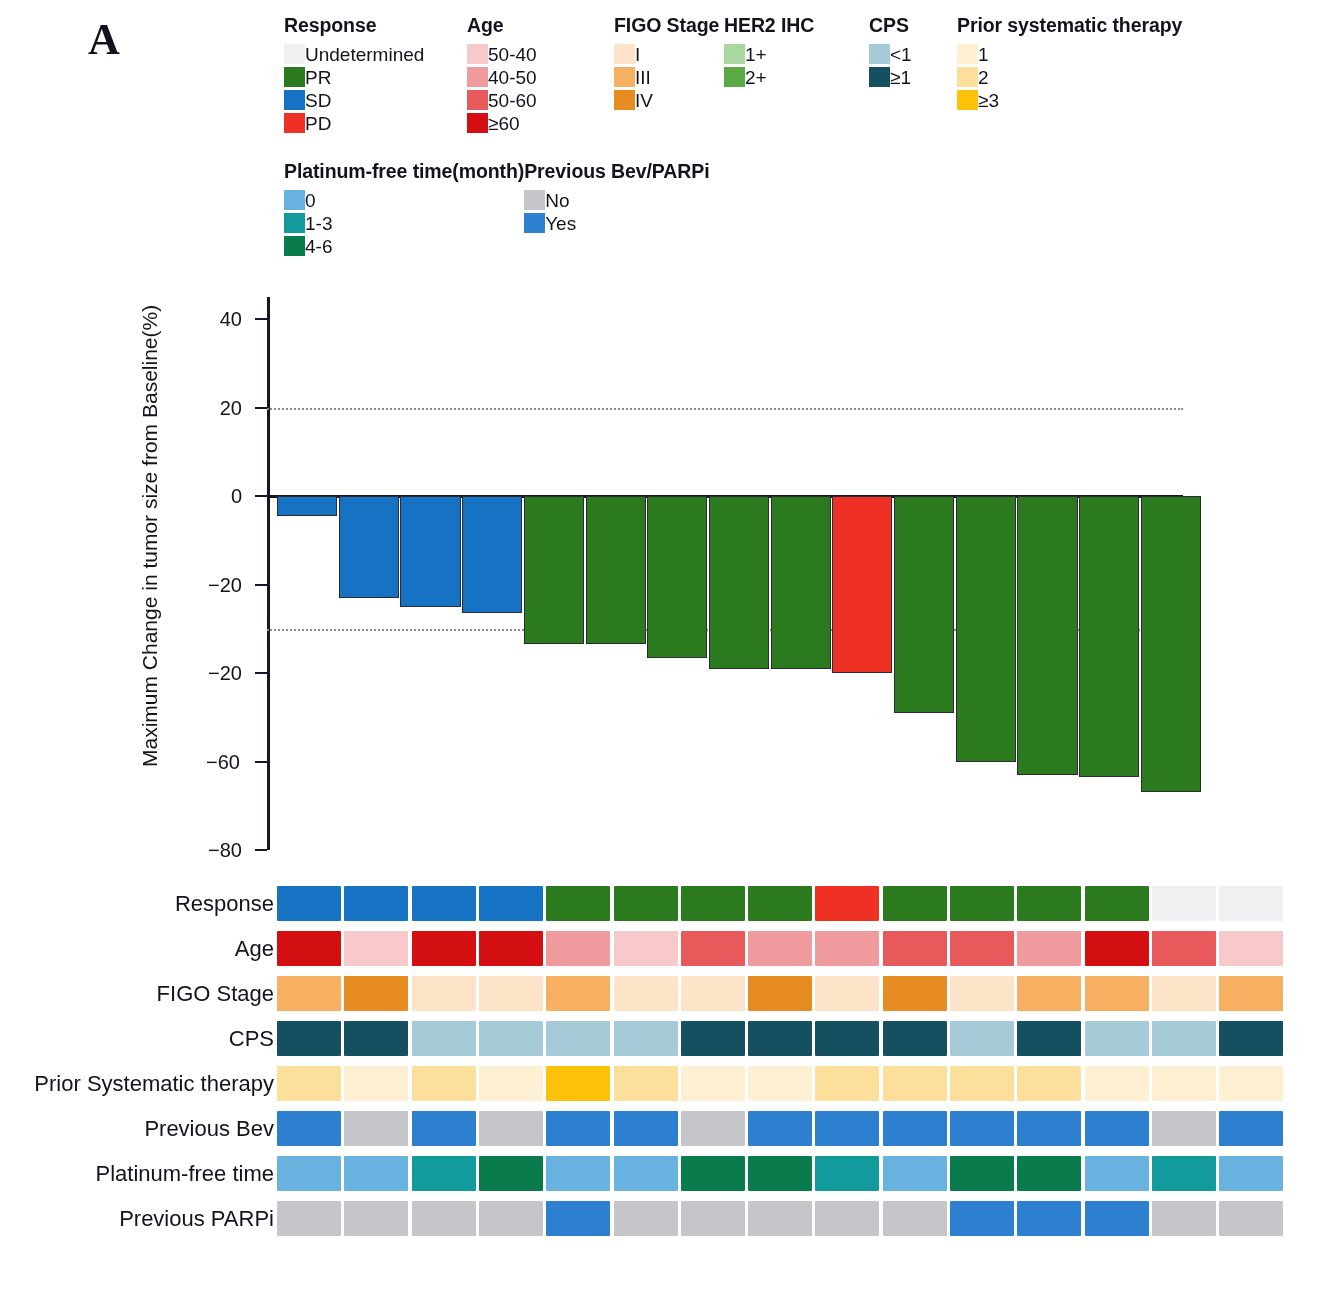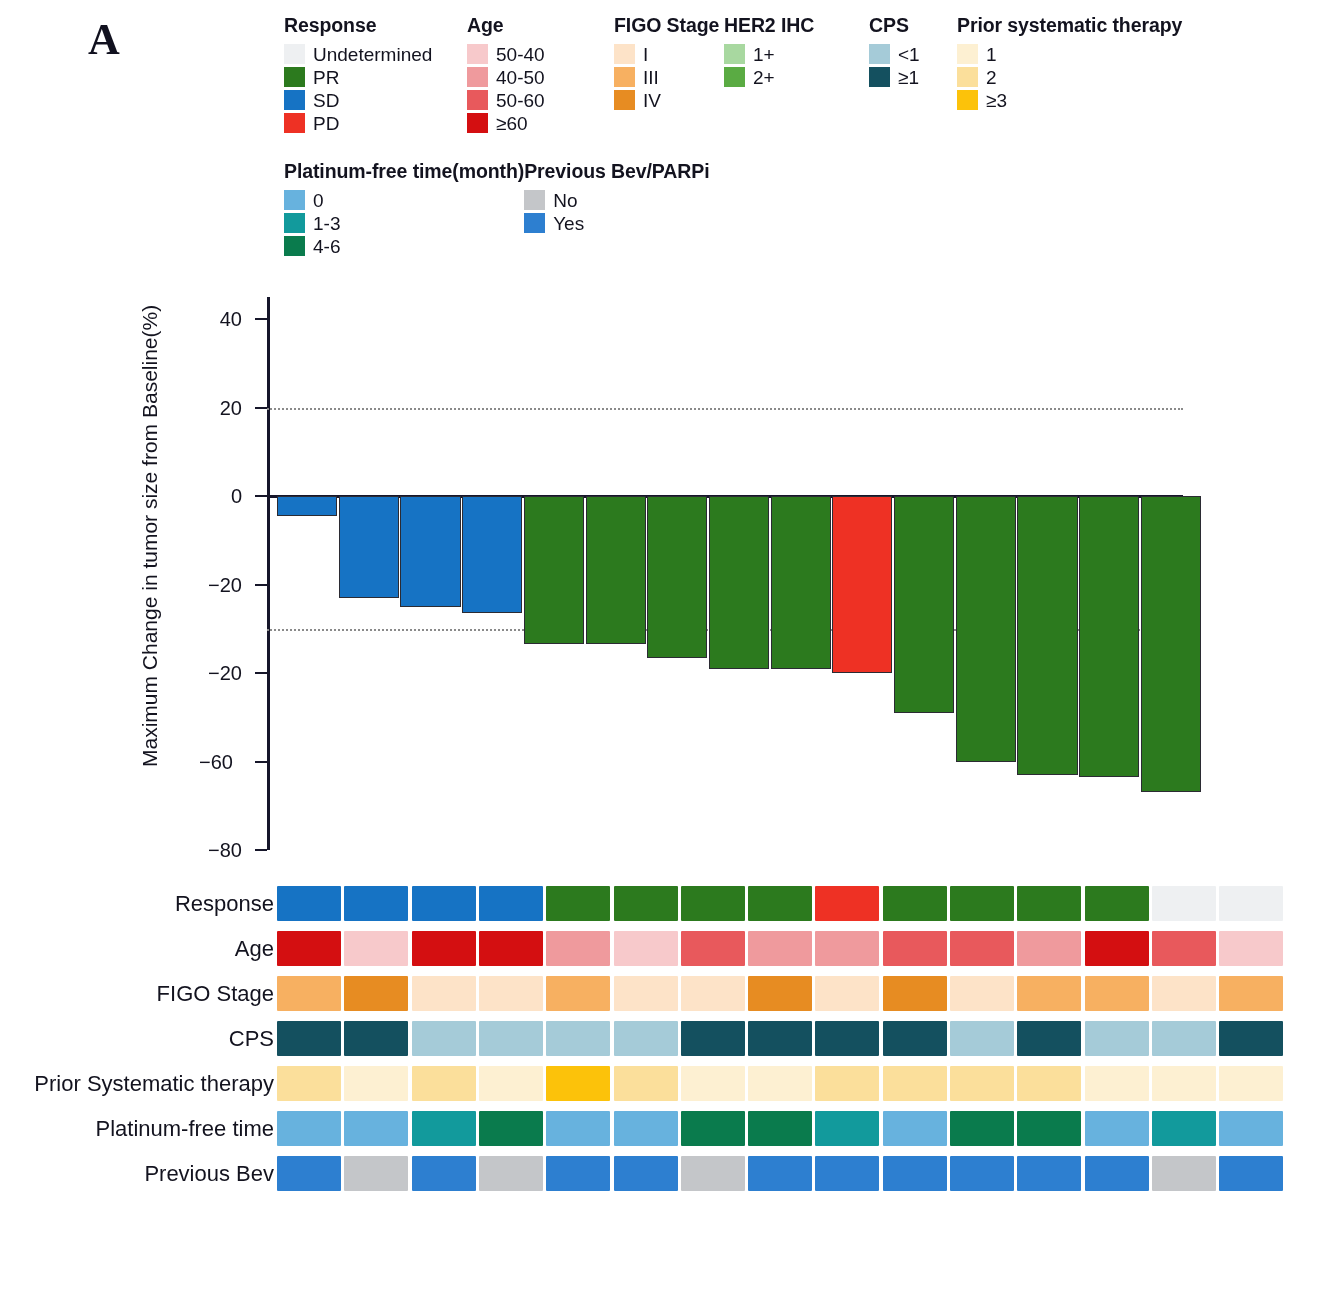--- a/index.html
+++ b/index.html
@@ -28,21 +28,21 @@
   #legend-bottom {
     position:absolute; left:284px; top:160px;
     display:flex; align-items:flex-start; gap:0px;
   }
   .legend-group { display:flex; flex-direction:column; }
   .legend-title {
     font-size:19.5px; font-weight:700; color:#13131f;
     margin-bottom:6px; white-space:nowrap; letter-spacing:-0.1px;
   }
   .legend-items { display:flex; flex-direction:column; gap:1px; }
-  .legend-item { display:flex; align-items:center; gap:8px; height:22px; }
+  .legend-item { display:flex; align-items:center; height:22px; }
   .legend-swatch {
     width:21px; height:20px; flex:0 0 21px;
     border:1px solid rgba(255,255,255,0.0);
   }
   .legend-label {
     font-size:19px; color:#13131f; white-space:nowrap; line-height:1;
   }
 
   
   .g-response { width:183px; }
@@ -264,21 +264,21 @@
       <div class="ytick-label" style="position: absolute; left: 198px; top: 44.12px;">40</div>
       <div class="ytick" style="top: 131.6px;"></div>
       <div class="ytick-label" style="position: absolute; left: 198px; top: 132.6px;">20</div>
       <div class="ytick" style="top: 220.08px;"></div>
       <div class="ytick-label" style="position: absolute; left: 198px; top: 221.08px;">0</div>
       <div class="ytick" style="top: 308.56px;"></div>
       <div class="ytick-label" style="position: absolute; left: 198px; top: 309.56px;">−20</div>
       <div class="ytick" style="top: 397.04px;"></div>
       <div class="ytick-label" style="position: absolute; left: 198px; top: 398.04px;">−20</div>
       <div class="ytick" style="top: 485.52px;"></div>
-      <div class="ytick-label" style="position: absolute; left: 189px; top: 486.52px; text-align: right;">−60</div>
+      <div class="ytick-label" style="position: absolute; left: 196px; top: 486.52px; text-align: right;">−60</div>
       <div class="ytick" style="top: 574px;"></div>
       <div class="ytick-label" style="position: absolute; left: 198px; top: 575px;">−80</div>
     </div>
   <div id="plot">
     <div id="zero-line" style="top: 198.08px;"></div>
   <div class="ref-line" style="top: 110.6px;"></div>
       <div class="ref-line" style="top: 331.8px;"></div>
       <div class="bar" style="left: 10px; width: 60.2px; top: 199.08px; height: 20.3504px; background: rgb(22, 115, 196);"></div>
       <div class="bar" style="left: 71.7px; width: 60.2px; top: 199.08px; height: 101.752px; background: rgb(22, 115, 196);"></div>
       <div class="bar" style="left: 133.4px; width: 60.2px; top: 199.08px; height: 110.6px; background: rgb(22, 115, 196);"></div>
@@ -392,52 +392,72 @@
         <div class="hm-cell" title="Prior Systematic therapy: 2" style="left: 538.4px; background: rgb(251, 223, 155);"></div>
         <div class="hm-cell" title="Prior Systematic therapy: 2" style="left: 605.7px; background: rgb(251, 223, 155);"></div>
         <div class="hm-cell" title="Prior Systematic therapy: 2" style="left: 673px; background: rgb(251, 223, 155);"></div>
         <div class="hm-cell" title="Prior Systematic therapy: 2" style="left: 740.3px; background: rgb(251, 223, 155);"></div>
         <div class="hm-cell" title="Prior Systematic therapy: 1" style="left: 807.6px; background: rgb(253, 240, 210);"></div>
         <div class="hm-cell" title="Prior Systematic therapy: 1" style="left: 874.9px; background: rgb(253, 240, 210);"></div>
         <div class="hm-cell" title="Prior Systematic therapy: 1" style="left: 942.2px; background: rgb(253, 240, 210);"></div>
       </div>
     </div>
     <div class="hm-row">
+      <div class="hm-label">Previous Bev</div>
+      <div class="hm-cells">
+        <div class="hm-cell" title="Previous Bev: Yes" style="left: 0px; background: rgb(45, 127, 208);"></div>
+        <div class="hm-cell" title="Previous Bev: No" style="left: 67.3px; background: rgb(196, 198, 201);"></div>
+        <div class="hm-cell" title="Previous Bev: Yes" style="left: 134.6px; background: rgb(45, 127, 208);"></div>
+        <div class="hm-cell" title="Previous Bev: No" style="left: 201.9px; background: rgb(196, 198, 201);"></div>
+        <div class="hm-cell" title="Previous Bev: Yes" style="left: 269.2px; background: rgb(45, 127, 208);"></div>
+        <div class="hm-cell" title="Previous Bev: Yes" style="left: 336.5px; background: rgb(45, 127, 208);"></div>
+        <div class="hm-cell" title="Previous Bev: No" style="left: 403.8px; background: rgb(196, 198, 201);"></div>
+        <div class="hm-cell" title="Previous Bev: Yes" style="left: 471.1px; background: rgb(45, 127, 208);"></div>
+        <div class="hm-cell" title="Previous Bev: Yes" style="left: 538.4px; background: rgb(45, 127, 208);"></div>
+        <div class="hm-cell" title="Previous Bev: Yes" style="left: 605.7px; background: rgb(45, 127, 208);"></div>
+        <div class="hm-cell" title="Previous Bev: Yes" style="left: 673px; background: rgb(45, 127, 208);"></div>
+        <div class="hm-cell" title="Previous Bev: Yes" style="left: 740.3px; background: rgb(45, 127, 208);"></div>
+        <div class="hm-cell" title="Previous Bev: Yes" style="left: 807.6px; background: rgb(45, 127, 208);"></div>
+        <div class="hm-cell" title="Previous Bev: No" style="left: 874.9px; background: rgb(196, 198, 201);"></div>
+        <div class="hm-cell" title="Previous Bev: Yes" style="left: 942.2px; background: rgb(45, 127, 208);"></div>
+      </div>
+    </div>
+    <div class="hm-row">
       <div class="hm-label">Platinum-free time</div>
       <div class="hm-cells">
         <div class="hm-cell" title="Platinum-free time: 0" style="left: 0px; background: rgb(103, 178, 222);"></div>
         <div class="hm-cell" title="Platinum-free time: 0" style="left: 67.3px; background: rgb(103, 178, 222);"></div>
         <div class="hm-cell" title="Platinum-free time: 1-3" style="left: 134.6px; background: rgb(18, 154, 156);"></div>
         <div class="hm-cell" title="Platinum-free time: 4-6" style="left: 201.9px; background: rgb(10, 123, 77);"></div>
         <div class="hm-cell" title="Platinum-free time: 0" style="left: 269.2px; background: rgb(103, 178, 222);"></div>
         <div class="hm-cell" title="Platinum-free time: 0" style="left: 336.5px; background: rgb(103, 178, 222);"></div>
         <div class="hm-cell" title="Platinum-free time: 4-6" style="left: 403.8px; background: rgb(10, 123, 77);"></div>
         <div class="hm-cell" title="Platinum-free time: 4-6" style="left: 471.1px; background: rgb(10, 123, 77);"></div>
         <div class="hm-cell" title="Platinum-free time: 1-3" style="left: 538.4px; background: rgb(18, 154, 156);"></div>
         <div class="hm-cell" title="Platinum-free time: 0" style="left: 605.7px; background: rgb(103, 178, 222);"></div>
         <div class="hm-cell" title="Platinum-free time: 4-6" style="left: 673px; background: rgb(10, 123, 77);"></div>
         <div class="hm-cell" title="Platinum-free time: 4-6" style="left: 740.3px; background: rgb(10, 123, 77);"></div>
         <div class="hm-cell" title="Platinum-free time: 0" style="left: 807.6px; background: rgb(103, 178, 222);"></div>
         <div class="hm-cell" title="Platinum-free time: 1-3" style="left: 874.9px; background: rgb(18, 154, 156);"></div>
         <div class="hm-cell" title="Platinum-free time: 0" style="left: 942.2px; background: rgb(103, 178, 222);"></div>
       </div>
     </div>
     <div class="hm-row">
-      <div class="hm-label">Previous Bev</div>
-      <div class="hm-cells">
-        <div class="hm-cell" title="Previous Bev: Yes" style="left: 0px; background: rgb(45, 127, 208);"></div>
-        <div class="hm-cell" title="Previous Bev: No" style="left: 67.3px; background: rgb(196, 198, 201);"></div>
-        <div class="hm-cell" title="Previous Bev: Yes" style="left: 134.6px; background: rgb(45, 127, 208);"></div>
-        <div class="hm-cell" title="Previous Bev: No" style="left: 201.9px; background: rgb(196, 198, 201);"></div>
-        <div class="hm-cell" title="Previous Bev: Yes" style="left: 269.2px; background: rgb(45, 127, 208);"></div>
-        <div class="hm-cell" title="Previous Bev: Yes" style="left: 336.5px; background: rgb(45, 127, 208);"></div>
-        <div class="hm-cell" title="Previous Bev: No" style="left: 403.8px; background: rgb(196, 198, 201);"></div>
-        <div class="hm-cell" title="Previous Bev: Yes" style="left: 471.1px; background: rgb(45, 127, 208);"></div>
-        <div class="hm-cell" title="Previous Bev: Yes" style="left: 538.4px; background: rgb(45, 127, 208);"></div>
-        <div class="hm-cell" title="Previous Bev: Yes" style="left: 605.7px; background: rgb(45, 127, 208);"></div>
-        <div class="hm-cell" title="Previous Bev: Yes" style="left: 673px; background: rgb(45, 127, 208);"></div>
-        <div class="hm-cell" title="Previous Bev: Yes" style="left: 740.3px; background: rgb(45, 127, 208);"></div>
-        <div class="hm-cell" title="Previous Bev: Yes" style="left: 807.6px; background: rgb(45, 127, 208);"></div>
-        <div class="hm-cell" title="Previous Bev: No" style="left: 874.9px; background: rgb(196, 198, 201);"></div>
-        <div class="hm-cell" title="Previous Bev: Yes" style="left: 942.2px; background: rgb(45, 127, 208);"></div>
+      <div class="hm-label">Previous PARPi</div>
+      <div class="hm-cells">
+        <div class="hm-cell" title="Previous PARPi: No" style="left: 0px; background: rgb(196, 198, 201);"></div>
+        <div class="hm-cell" title="Previous PARPi: No" style="left: 67.3px; background: rgb(196, 198, 201);"></div>
+        <div class="hm-cell" title="Previous PARPi: No" style="left: 134.6px; background: rgb(196, 198, 201);"></div>
+        <div class="hm-cell" title="Previous PARPi: No" style="left: 201.9px; background: rgb(196, 198, 201);"></div>
+        <div class="hm-cell" title="Previous PARPi: Yes" style="left: 269.2px; background: rgb(45, 127, 208);"></div>
+        <div class="hm-cell" title="Previous PARPi: No" style="left: 336.5px; background: rgb(196, 198, 201);"></div>
+        <div class="hm-cell" title="Previous PARPi: No" style="left: 403.8px; background: rgb(196, 198, 201);"></div>
+        <div class="hm-cell" title="Previous PARPi: No" style="left: 471.1px; background: rgb(196, 198, 201);"></div>
+        <div class="hm-cell" title="Previous PARPi: No" style="left: 538.4px; background: rgb(196, 198, 201);"></div>
+        <div class="hm-cell" title="Previous PARPi: No" style="left: 605.7px; background: rgb(196, 198, 201);"></div>
+        <div class="hm-cell" title="Previous PARPi: Yes" style="left: 673px; background: rgb(45, 127, 208);"></div>
+        <div class="hm-cell" title="Previous PARPi: Yes" style="left: 740.3px; background: rgb(45, 127, 208);"></div>
+        <div class="hm-cell" title="Previous PARPi: Yes" style="left: 807.6px; background: rgb(45, 127, 208);"></div>
+        <div class="hm-cell" title="Previous PARPi: No" style="left: 874.9px; background: rgb(196, 198, 201);"></div>
+        <div class="hm-cell" title="Previous PARPi: No" style="left: 942.2px; background: rgb(196, 198, 201);"></div>
       </div>
     </div>
   </div>
 
 </body></html>

